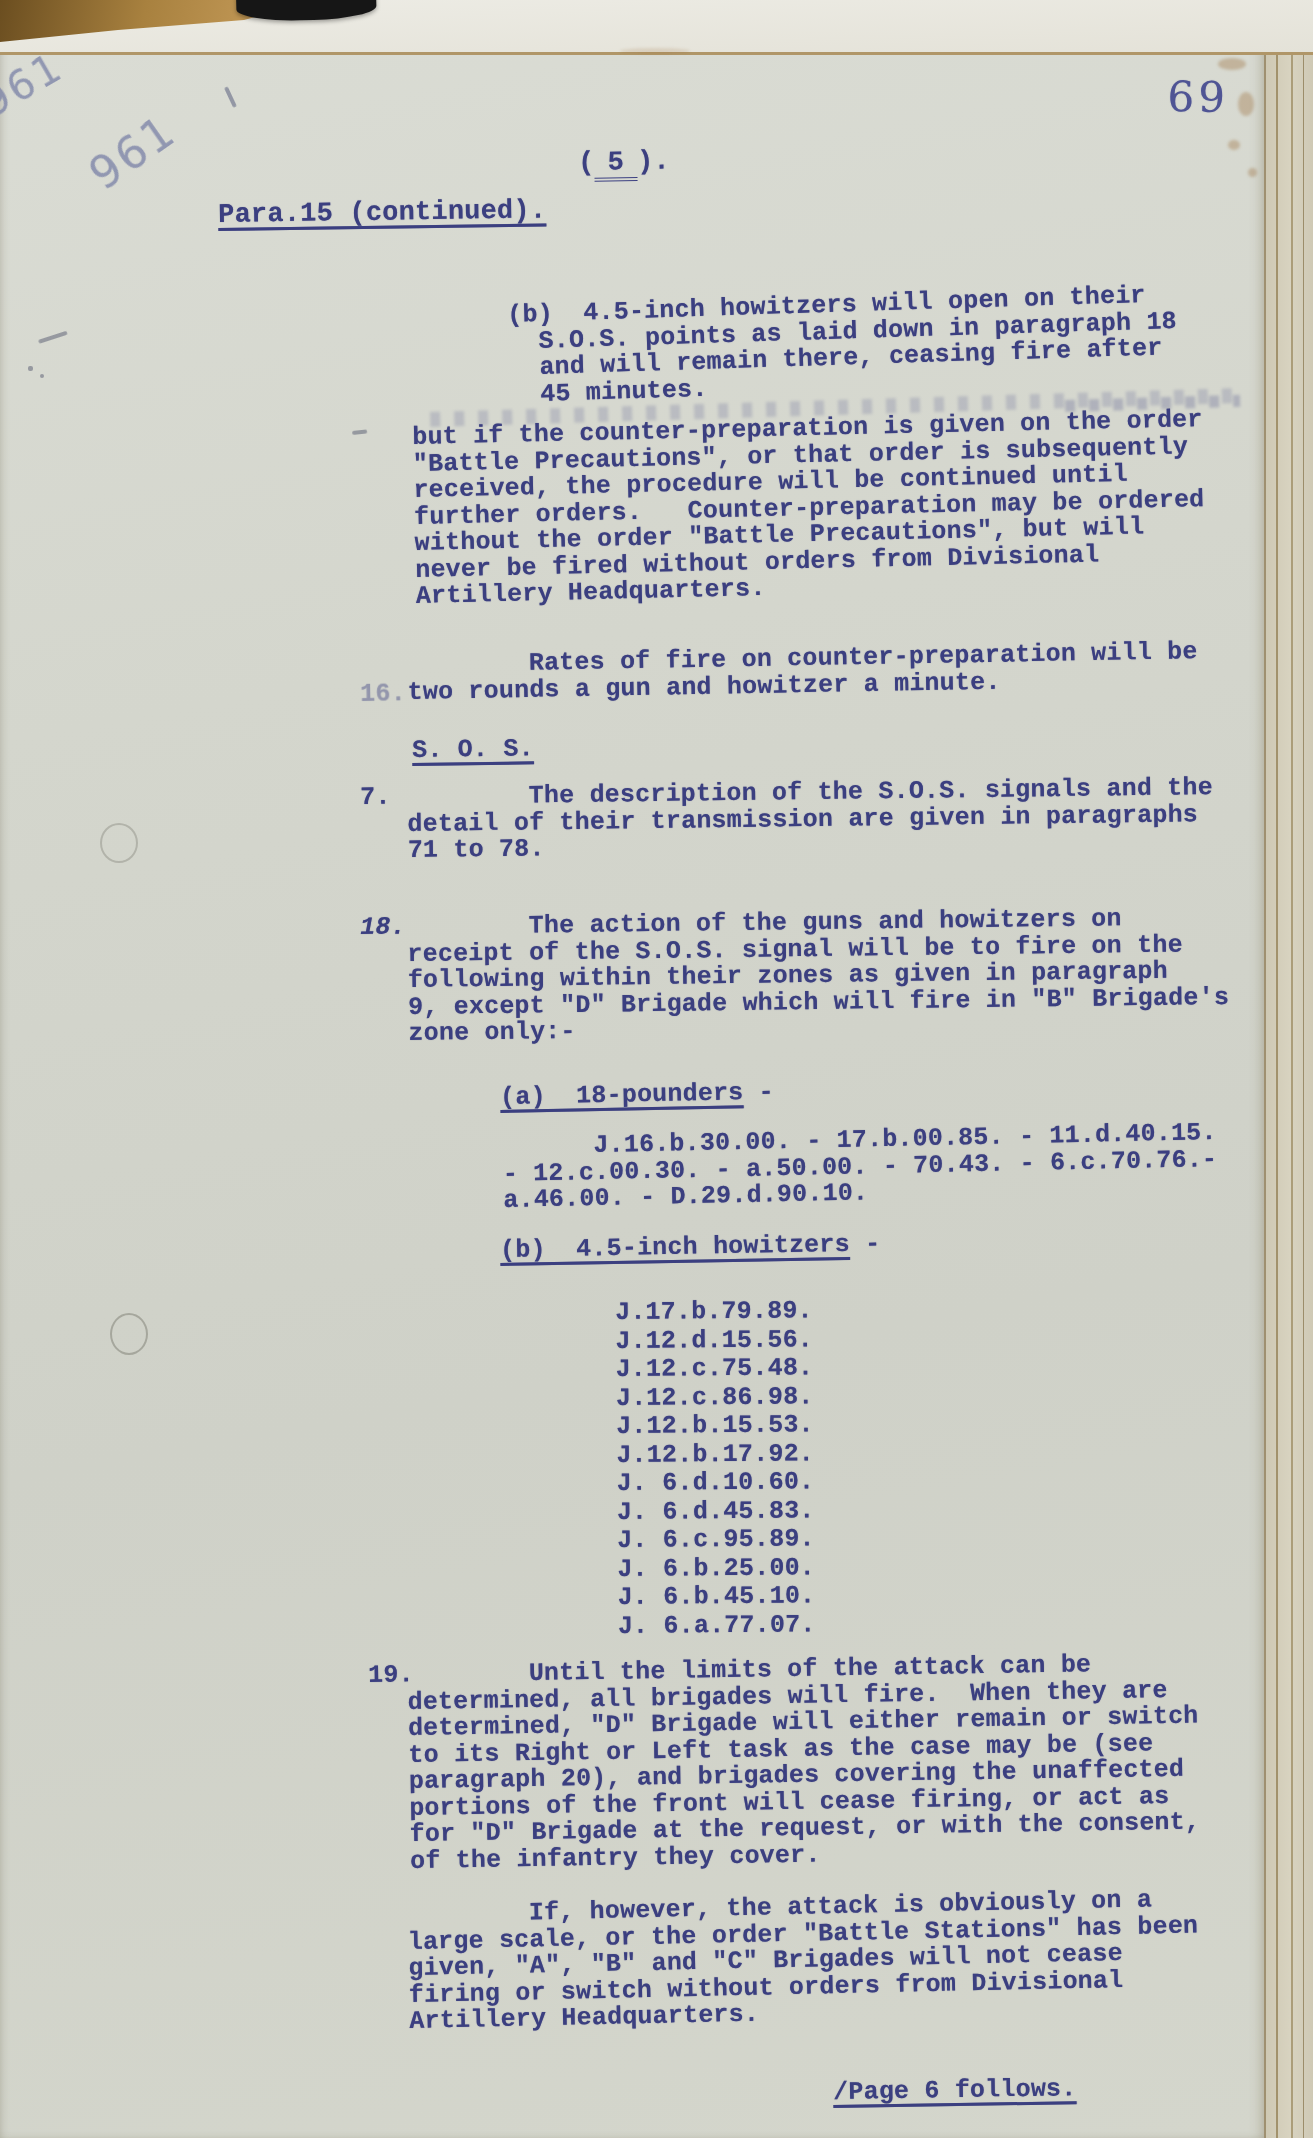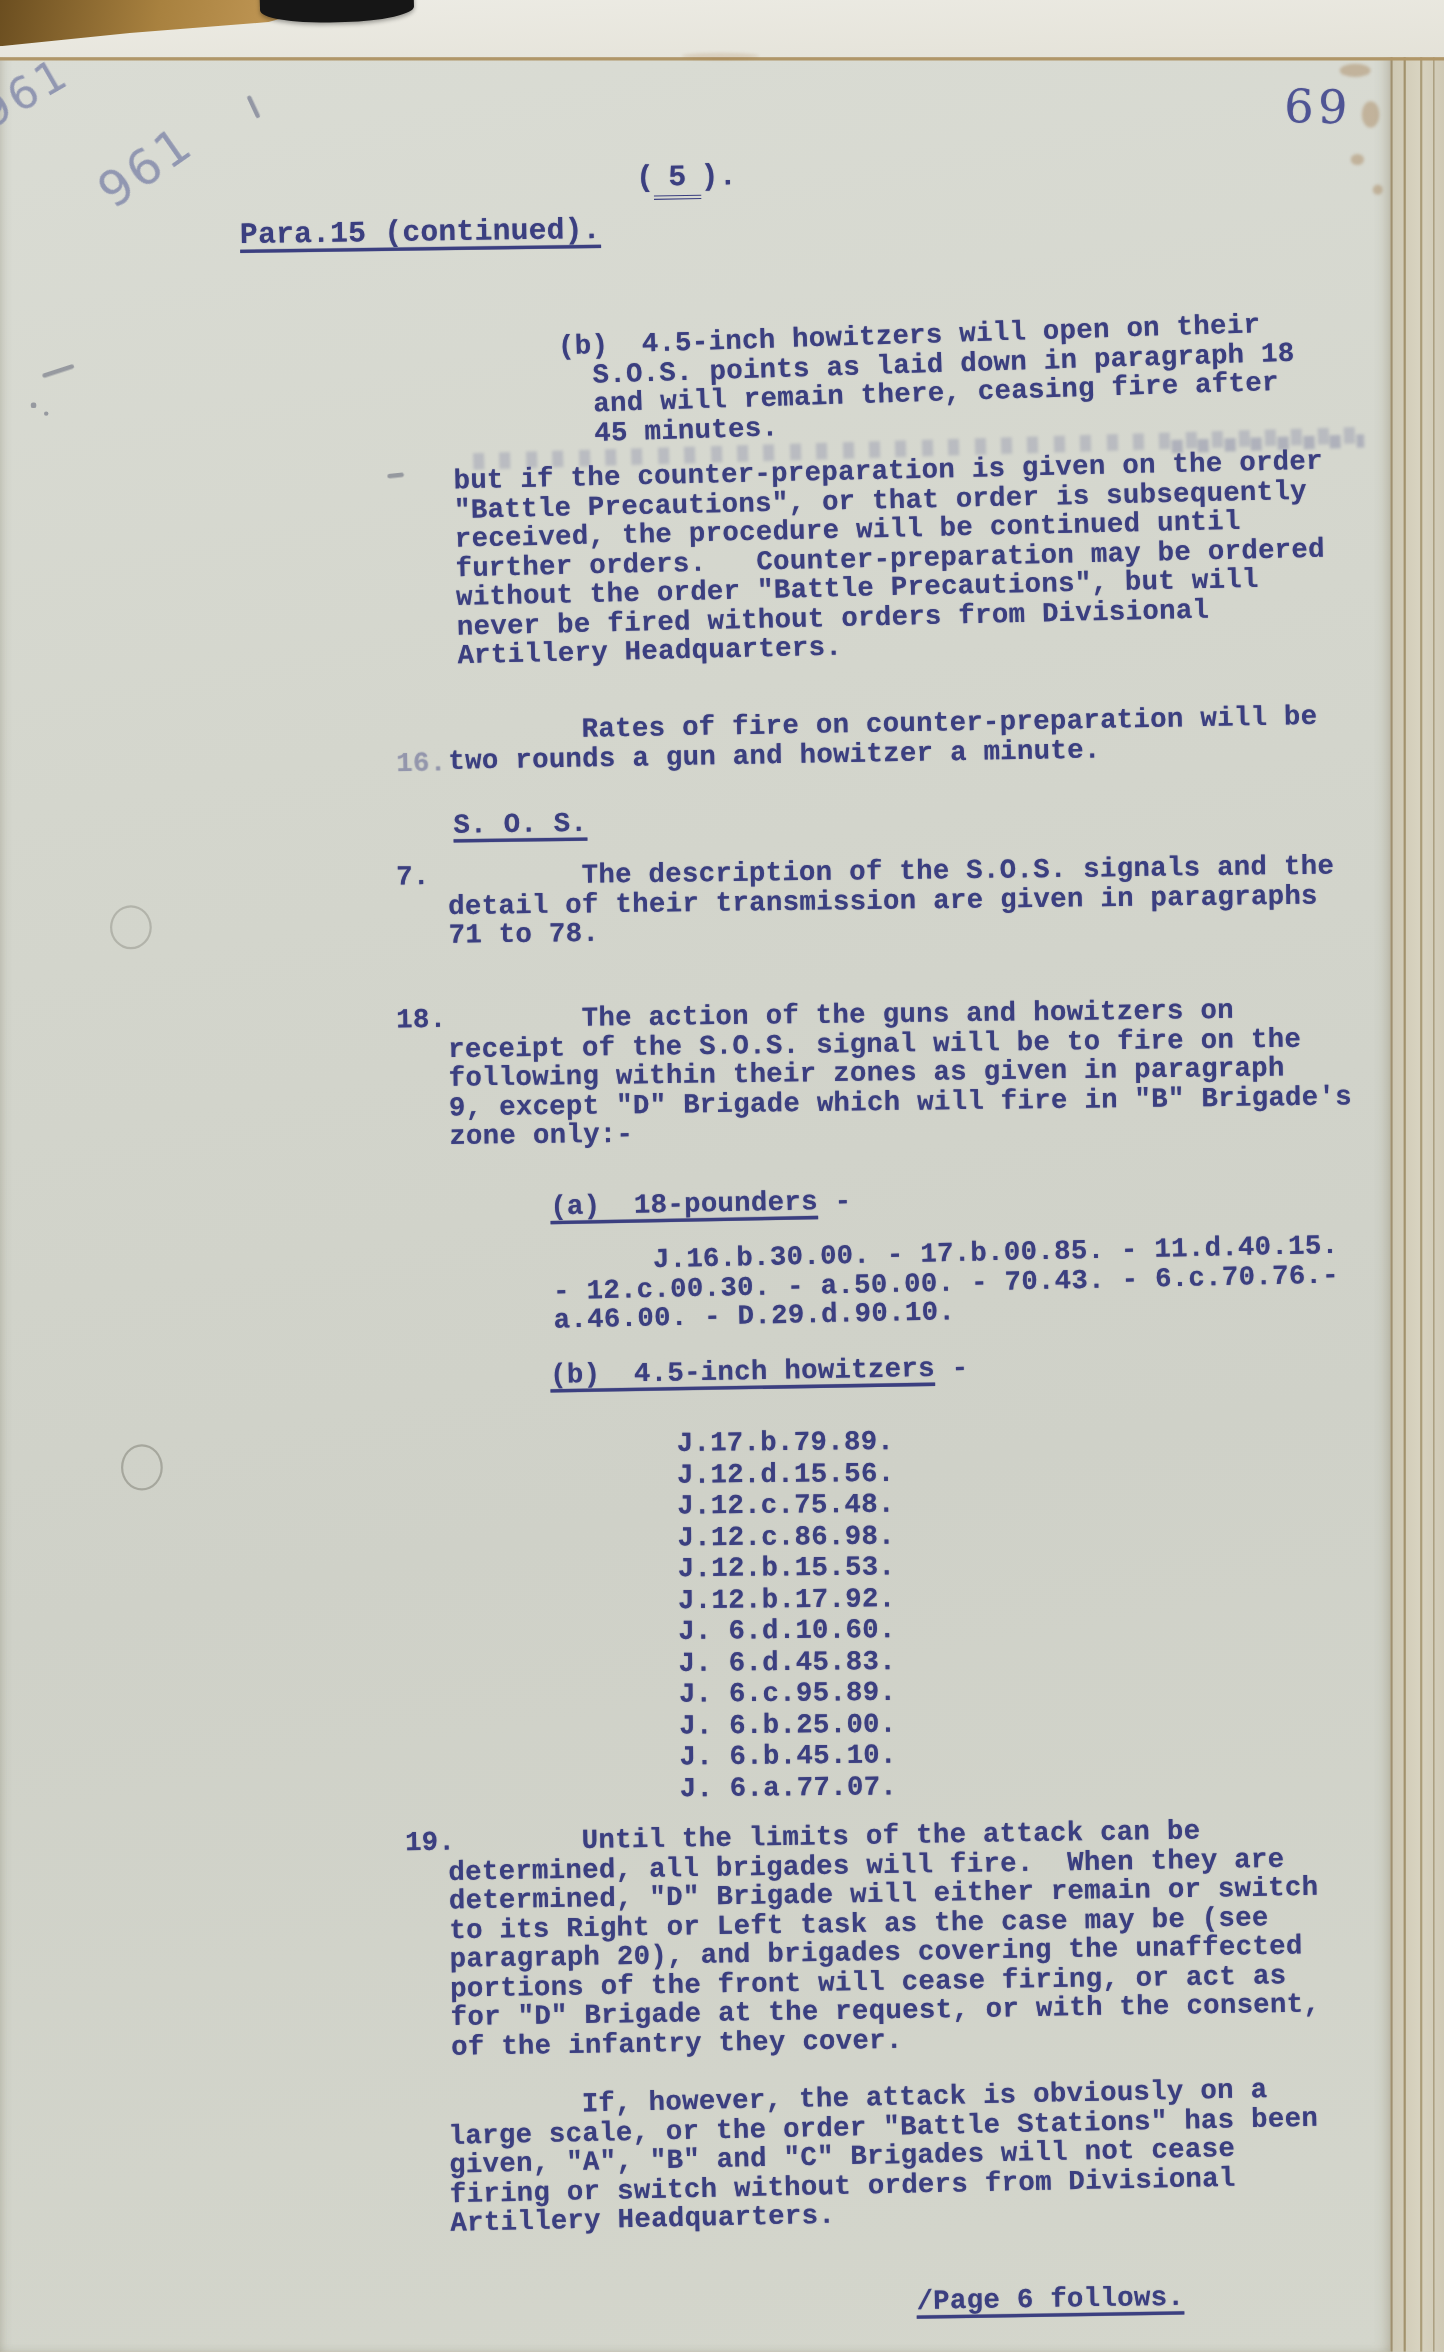--- a/index.html
+++ b/index.html
@@ -111,21 +111,21 @@
 <div class="abs typed" style="left:407px;top:653px;transform:rotate(-1deg);">        Rates of fire on counter-preparation will be
 two rounds a gun and howitzer a minute.</div>
 
 <div class="abs typed ul" style="left:412px;top:738px;transform:rotate(-0.8deg);">S. O. S.</div>
 
 <div class="abs typed" style="left:360px;top:785px;transform:rotate(-0.7deg);">7.</div>
 <div class="abs typed" style="left:407px;top:785px;transform:rotate(-0.7deg);">        The description of the S.O.S. signals and the
 detail of their transmission are given in paragraphs
 71 to 78.</div>
 
-<div class="abs typed" style="left:360px;top:915px;transform:rotate(-0.7deg);">18.</div>
+<div class="abs typed" style="left:360px;top:915px;transform:rotate(-0.7deg);font-style:italic;">18.</div>
 <div class="abs typed" style="left:407px;top:915px;transform:rotate(-0.7deg);">        The action of the guns and howitzers on
 receipt of the S.O.S. signal will be to fire on the
 following within their zones as given in paragraph
 9, except "D" Brigade which will fire in "B" Brigade's
 zone only:-</div>
 
 <div class="abs typed" style="left:500px;top:1085px;transform:rotate(-1.1deg);"><span class="ul">(a)  18-pounders</span><span> -</span></div>
 <div class="abs typed" style="left:502px;top:1135px;transform:rotate(-1.2deg);">      J.16.b.30.00. - 17.b.00.85. - 11.d.40.15.
 - 12.c.00.30. - a.50.00. - 70.43. - 6.c.70.76.-
 a.46.00. - D.29.d.90.10.</div>

